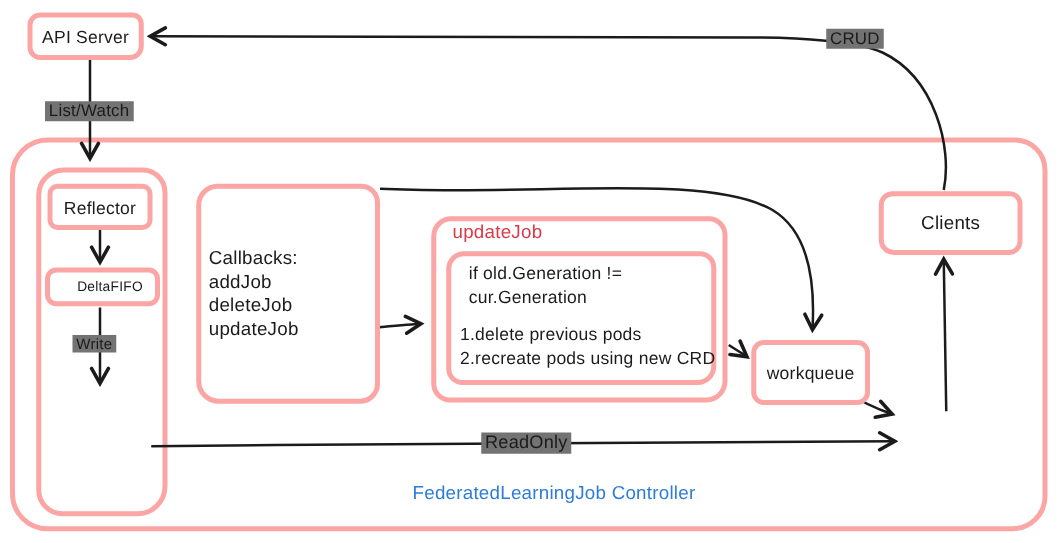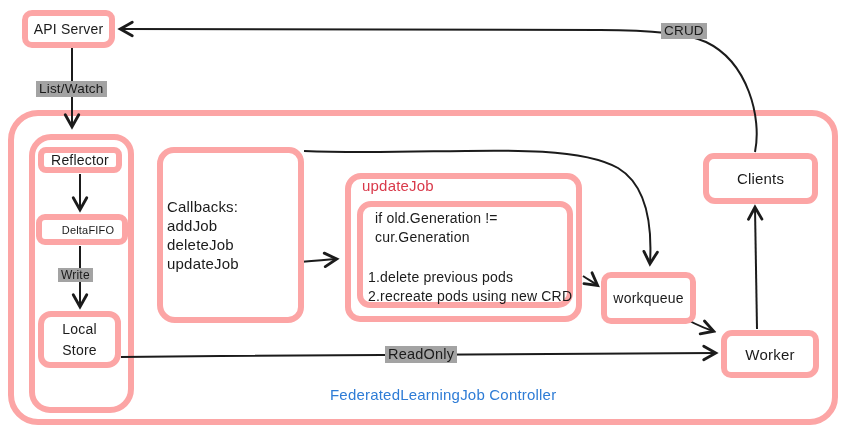--- a/index.html
+++ b/index.html
@@ -1,44 +1,44 @@
 <!DOCTYPE html>
 <html><head>
 <meta charset="utf-8">
 <style>
   html,body{margin:0;padding:0;background:#ffffff;}
   .canvas{
     position:relative;width:846px;height:434px;background:#ffffff;overflow:hidden;
     font-family:"Liberation Sans",sans-serif;color:#1b1b1b;
   }
   .box{
-    position:absolute;border:6px solid #fca5a5;background:#ffffff;
+    position:absolute;border:4px solid #fca5a5;background:#ffffff;
     display:flex;align-items:center;justify-content:center;text-align:center;
     color:#1b1b1b;letter-spacing:.2px;box-sizing:border-box;
   }
   .container{background:transparent;}
   svg.edges{position:absolute;left:0;top:0;width:846px;height:434px;}
   .lbl{
-    position:absolute;background:#a3a3a3;padding:0 3px;letter-spacing:.2px;
+    position:absolute;background:#737373;padding:0 3px;letter-spacing:.2px;
     color:#1b1b1b;white-space:nowrap;line-height:1.2;
   }
   .big{left:8px;top:110px;width:830px;height:315px;border-radius:30px 26px 28px 30px;}
   .informer{left:29px;top:134px;width:105px;height:279px;border-radius:22px 20px 24px 21px;}
   .api{left:22px;top:10px;width:93px;height:38px;border-radius:10px 9px 11px 10px;font-size:14px;}
-  .reflector{left:38px;top:147px;width:84px;height:26px;border-radius:8px;font-size:14px;}
+  .reflector{left:38px;top:147px;width:84px;height:37px;border-radius:8px;font-size:14px;}
   .fifo{left:36px;top:214px;width:92px;height:31px;border-radius:9px;font-size:11px;padding-left:12px;}
   .store{left:38px;top:311px;width:83px;height:57px;border-radius:13px 12px 14px 12px;font-size:14px;line-height:1.45;}
   .cbbox{left:157px;top:147px;width:147px;height:176px;border-radius:17px 15px 16px 18px;}
   .cbtext{position:absolute;left:167px;top:197px;font-size:15px;line-height:19px;letter-spacing:.2px;}
   .ujouter{left:345px;top:173px;width:237px;height:149px;border-radius:16px 15px 17px 15px;}
   .ujtitle{position:absolute;left:362px;top:177px;font-size:15px;color:#d9394a;letter-spacing:.2px;}
   .ujinner{left:357px;top:201px;width:216px;height:107px;border-radius:14px 13px 15px 13px;}
   .code{position:absolute;left:368px;top:209px;font-size:14px;line-height:19px;letter-spacing:.2px;}
   .code .ind{padding-left:7px;}
-  .code .gap{margin-top:21px;}
+  .code .gap{margin-top:11px;}
   .wq{left:601px;top:272px;width:95px;height:52px;border-radius:10px;font-size:14px;}
   .worker{left:721px;top:330px;width:98px;height:48px;border-radius:11px 10px 12px 10px;font-size:15px;}
   .clients{left:703px;top:153px;width:115px;height:51px;border-radius:11px 10px 11px 12px;font-size:15px;}
   .listwatch{left:36px;top:81px;font-size:13.5px;}
   .write{left:58px;top:268px;font-size:12px;}
   .crud{left:661px;top:23px;font-size:13.5px;}
   .readonly{left:385px;top:346px;font-size:14.5px;}
   .ctitle{left:303px;top:386px;font-size:15px;color:#2e7cd6;background:transparent;margin-left:24px;}
 </style>
 </head>
@@ -69,23 +69,20 @@
 
   <div class="box api">
     <span>API Server</span>
   </div>
   <div class="box reflector">
     <span>Reflector</span>
   </div>
   <div class="box fifo">
     <span>DeltaFIFO</span>
   </div>
-  <div class="box store">
-    <span style="width:60px;">Local Store</span>
-  </div>
 
   <div class="box cbbox"></div>
   <div class="cbtext">
     <div>Callbacks:</div>
     <div>addJob</div>
     <div>deleteJob</div>
     <div>updateJob</div>
   </div>
 
   <div class="box ujouter"></div>
@@ -94,23 +91,20 @@
   <div class="code">
     <div class="ind">if old.Generation !=</div>
     <div class="ind">cur.Generation</div>
     <div class="gap">1.delete previous pods</div>
     <div>2.recreate pods using new CRD</div>
   </div>
 
   <div class="box wq">
     <span>workqueue</span>
   </div>
-  <div class="box worker">
-    <span>Worker</span>
-  </div>
   <div class="box clients">
     <span>Clients</span>
   </div>
 
   <div class="lbl listwatch">List/Watch</div>
   <div class="lbl write">Write</div>
   <div class="lbl crud">CRUD</div>
   <div class="lbl readonly">ReadOnly</div>
   <div class="lbl ctitle">FederatedLearningJob Controller</div>
 

